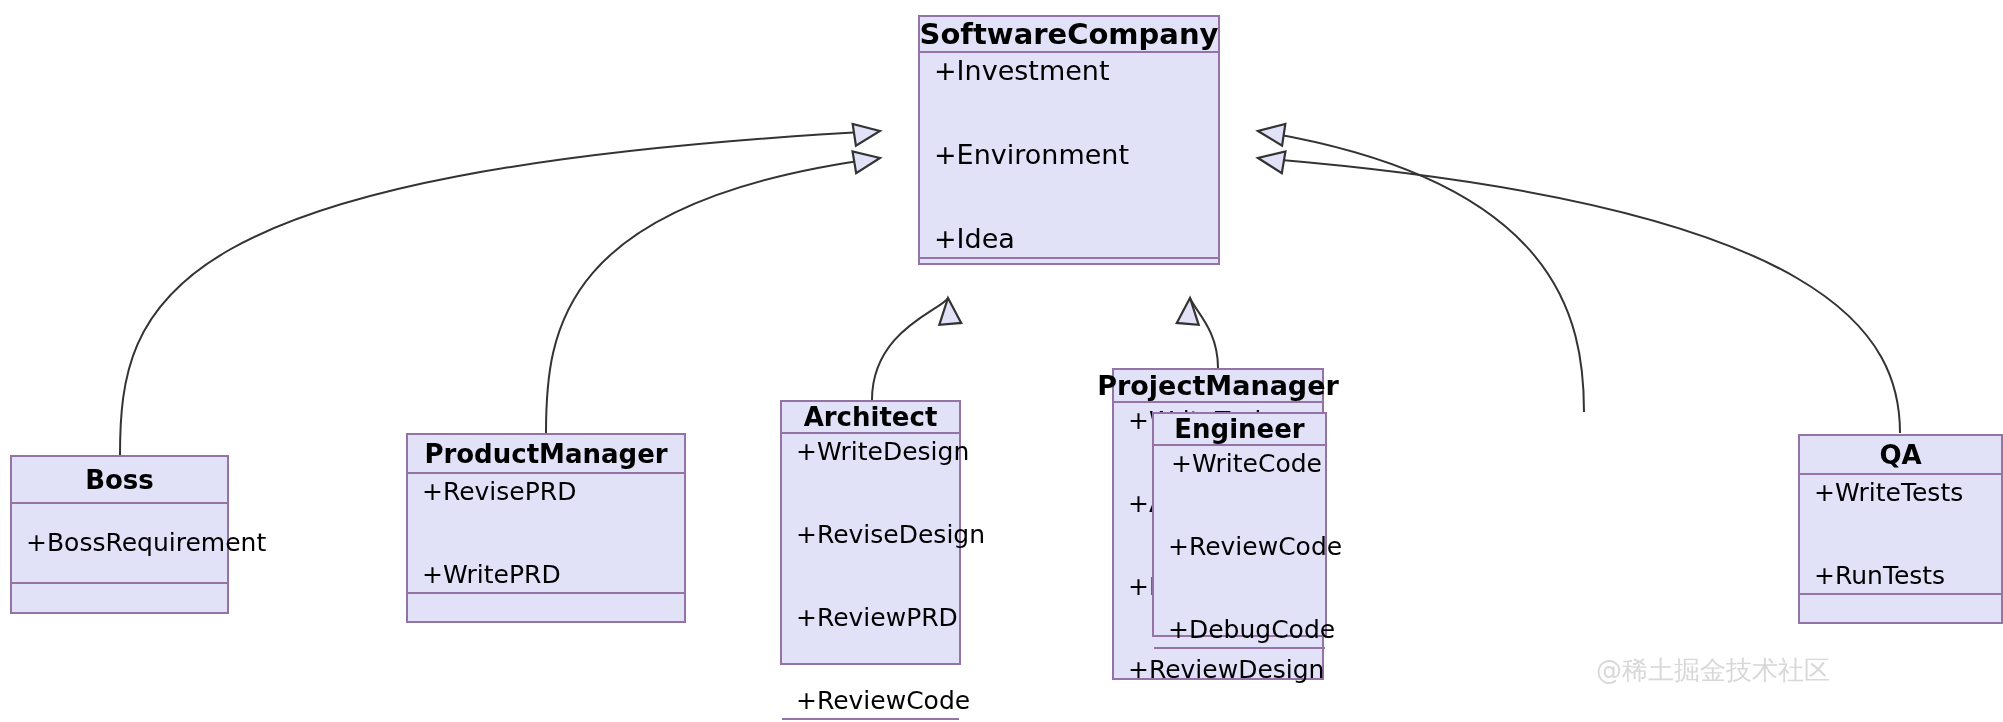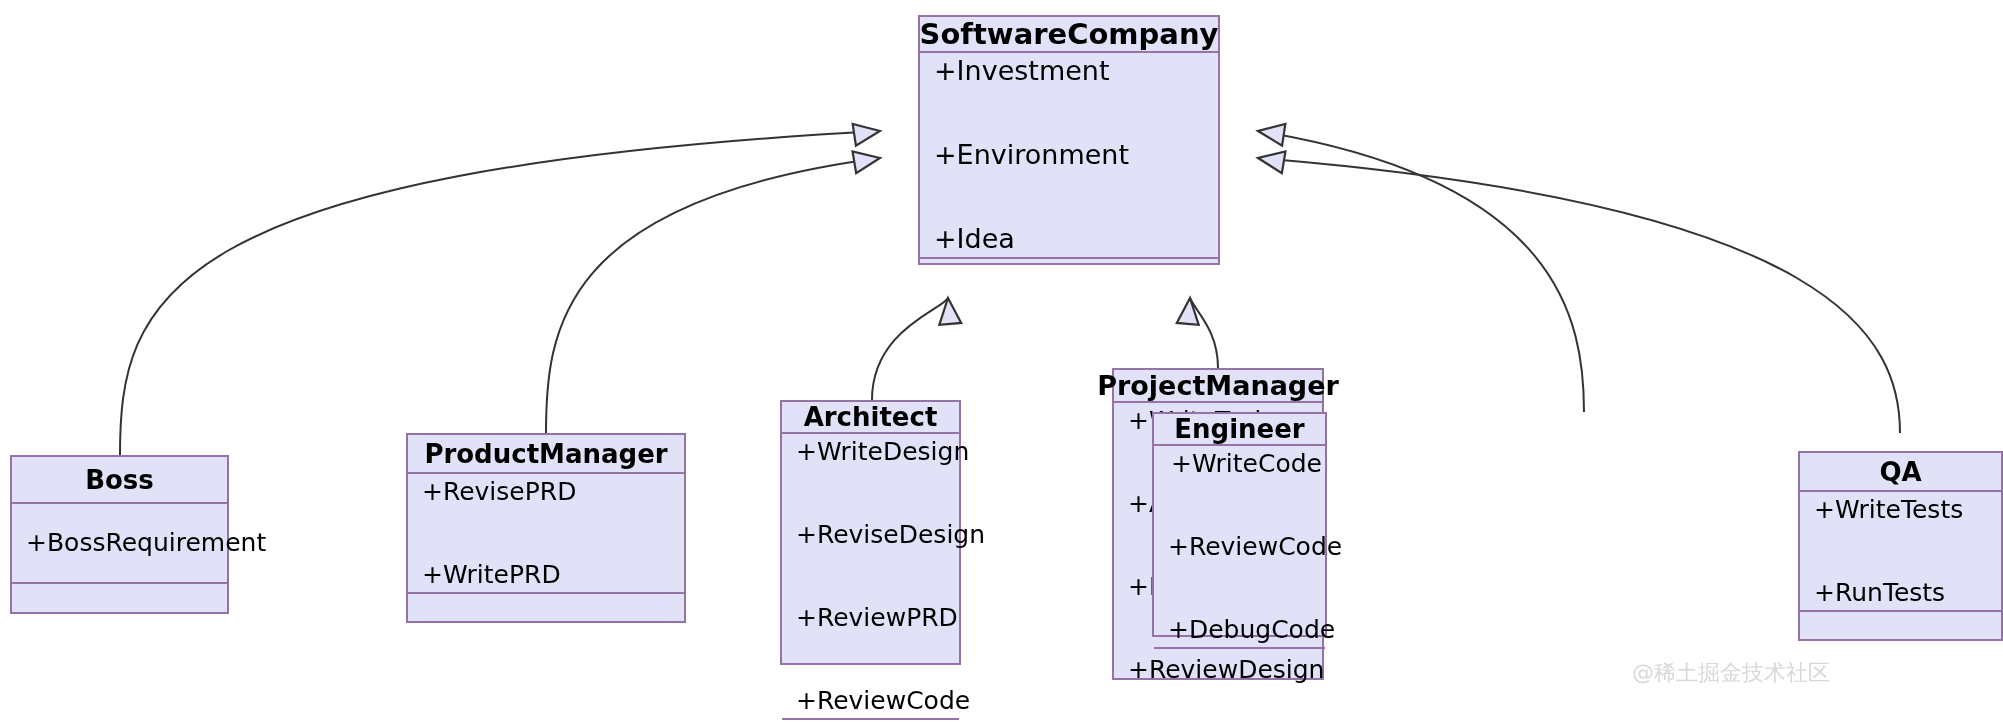--- a/index.html
+++ b/index.html
@@ -146,25 +146,25 @@
       </div>
       <div class="uml-class" style="left: 1152px; top: 412px; width: 175px; height: 225px; background: rgb(225, 225, 247); border-color: rgb(150, 115, 166);">
         <div class="uml-header" style="height: 48px; font-size: 26px; border-bottom-color: rgb(150, 115, 166);">Engineer</div>
         <div class="uml-attrs" style="border-bottom-color: rgb(150, 115, 166); text-align: center;">
           <div class="uml-attr" style="font-size: 25px; line-height: 35px;">+WriteCode</div>
           <div class="uml-attr" style="font-size: 25px; line-height: 35px;">+ReviewCode</div>
           <div class="uml-attr" style="font-size: 25px; line-height: 35px;">+DebugCode</div>
         </div>
         <div class="uml-methods" style="height: 27px;"></div>
       </div>
-      <div class="uml-class" style="left: 1798px; top: 451px; width: 205px; height: 190px; background: rgb(225, 225, 247); border-color: rgb(150, 115, 166);">
+      <div class="uml-class" style="left: 1798px; top: 434px; width: 205px; height: 190px; background: rgb(225, 225, 247); border-color: rgb(150, 115, 166);">
         <div class="uml-header" style="height: 48px; font-size: 26px; border-bottom-color: rgb(150, 115, 166);">QA</div>
         <div class="uml-attrs" style="border-bottom-color: rgb(150, 115, 166);">
           <div class="uml-attr" style="font-size: 25px; line-height: 35px;">+WriteTests</div>
           <div class="uml-attr" style="font-size: 25px; line-height: 35px;">+RunTests</div>
         </div>
         <div class="uml-methods" style="height: 27px;"></div>
       </div>
     </div>
 
-  <div class="watermark" style="left: 1830px; top: 688px; font-size: 22px; transform: translate(-100%, -100%);">@稀土掘金技术社区</div>
+  <div class="watermark" style="left: 1830px; top: 688px; font-size: 26px; transform: translate(-100%, -100%);">@稀土掘金技术社区</div>
 
 </div>
 
 </body></html>

